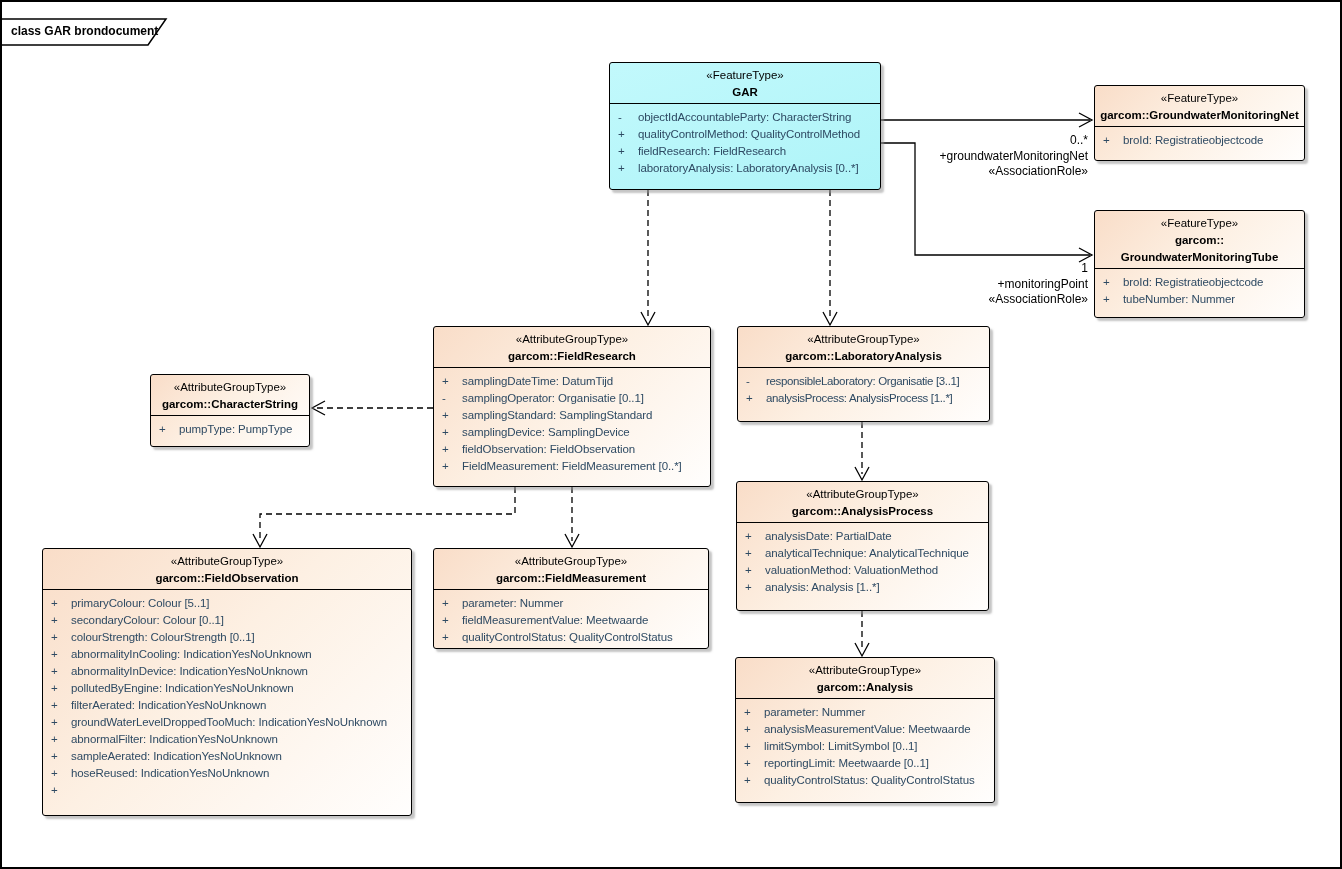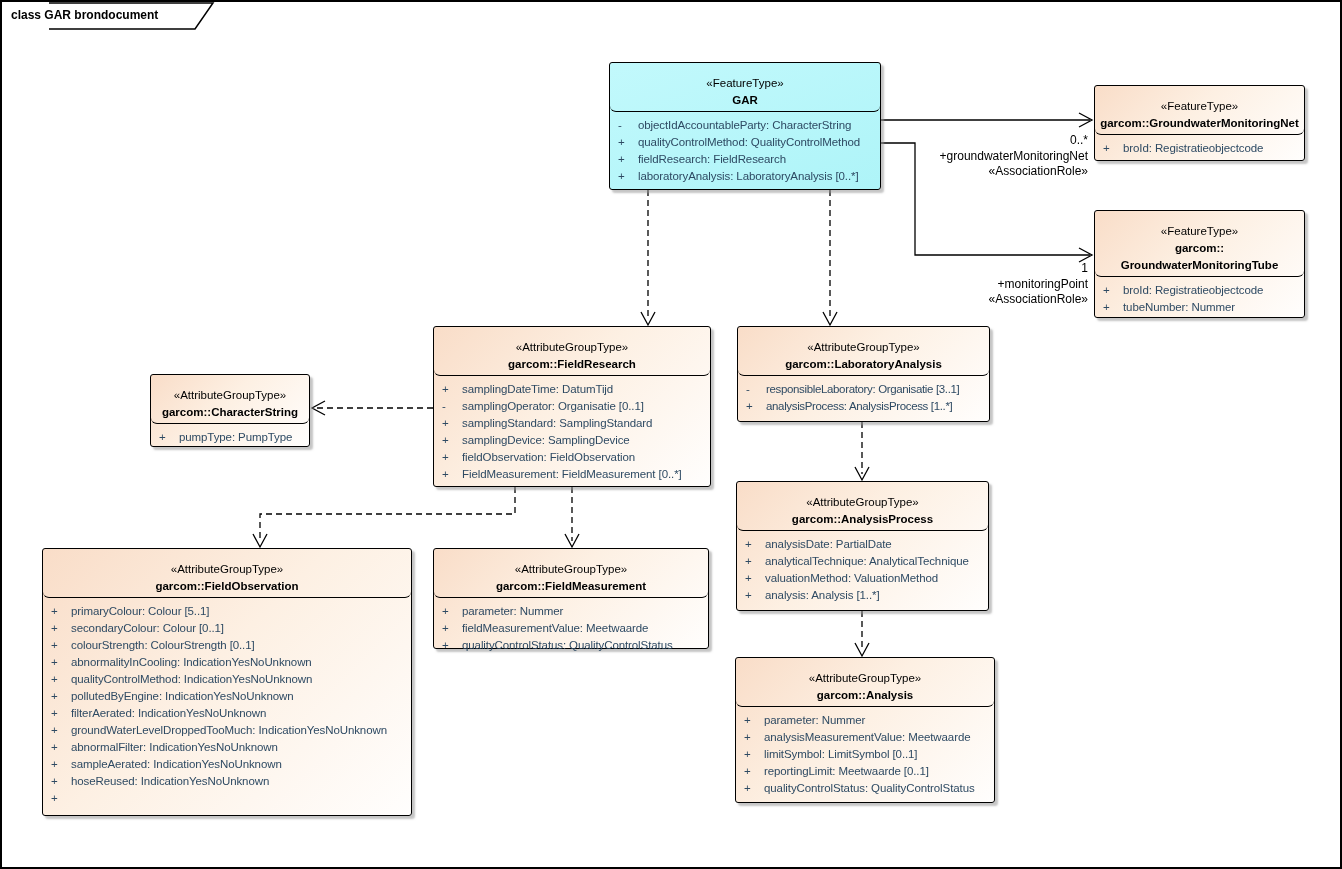--- a/index.html
+++ b/index.html
@@ -6,30 +6,30 @@
   .page{position:relative;width:1342px;height:869px;border:2px solid #000;box-sizing:border-box;
         background:#fff;font-family:"Liberation Sans",sans-serif;overflow:hidden;}
   .connector-layer{position:absolute;left:0;top:0;width:1342px;height:869px;pointer-events:none;}
   .solid{stroke:#000;stroke-width:1.3;fill:none;}
   .dash{stroke:#000;stroke-width:1.3;fill:none;stroke-dasharray:6 4;}
   .arrow{stroke:#000;stroke-width:1.3;fill:none;}
   .uml-box{position:absolute;border:1.5px solid #000;border-radius:3px;box-sizing:border-box;
            box-shadow:3px 3px 2px rgba(150,150,150,.55);display:flex;flex-direction:column;}
   .cyan{background:linear-gradient(160deg,#c2f9fc 0%,#aef4f8 100%);}
   .cream{background:linear-gradient(135deg,#f9ddc8 0%,#fdf0e3 45%,#fffefd 100%);}
-  .hdr{text-align:center;padding:12px 2px 2px;border-bottom:1.5px solid #000;line-height:17px;
-       font-size:11.5px;color:#000;border-radius:6px;}
+  .hdr{text-align:center;padding:4px 2px 2px;border-bottom:1.5px solid #000;line-height:17px;
+       font-size:11.5px;color:#000;}
   .cls-name{font-weight:bold;}
   .cls-name div{white-space:nowrap;}
   .attrs{flex:1;padding:5px 0 0;line-height:17px;font-size:11.5px;color:#2e4a63;}
   .arow{display:flex;padding:0 4px 0 8px;white-space:nowrap;letter-spacing:-0.1px;}
   .tight .arow{letter-spacing:-0.35px;}
   .vis{width:20px;flex:none;}
   .assoc-labels{position:absolute;width:216px;text-align:right;font-size:12px;line-height:15.5px;color:#000;}
-  .title-tab{position:absolute;left:0;top:0;width:170px;height:30px;padding-left:47px;}
+  .title-tab{position:absolute;left:0;top:16px;width:170px;height:30px;}
   .title-text{position:absolute;left:9px;top:6px;font-size:12px;font-weight:bold;color:#000;white-space:nowrap;}
 </style>
 </head>
 <body>
 
 <div class="page">
 
   <svg class="connector-layer">
     <g>
       <path class="solid" d="M879,118 H1088"></path>
@@ -226,21 +226,21 @@
         <div class="arow">
           <span class="vis">+</span>
           <span>colourStrength: ColourStrength [0..1]</span>
         </div>
         <div class="arow">
           <span class="vis">+</span>
           <span>abnormalityInCooling: IndicationYesNoUnknown</span>
         </div>
         <div class="arow">
           <span class="vis">+</span>
-          <span>qualityControlMethod: IndicationYesNoUnknown</span>
+          <span>abnormalityInDevice: IndicationYesNoUnknown</span>
         </div>
         <div class="arow">
           <span class="vis">+</span>
           <span>pollutedByEngine: IndicationYesNoUnknown</span>
         </div>
         <div class="arow">
           <span class="vis">+</span>
           <span>filterAerated: IndicationYesNoUnknown</span>
         </div>
         <div class="arow">

